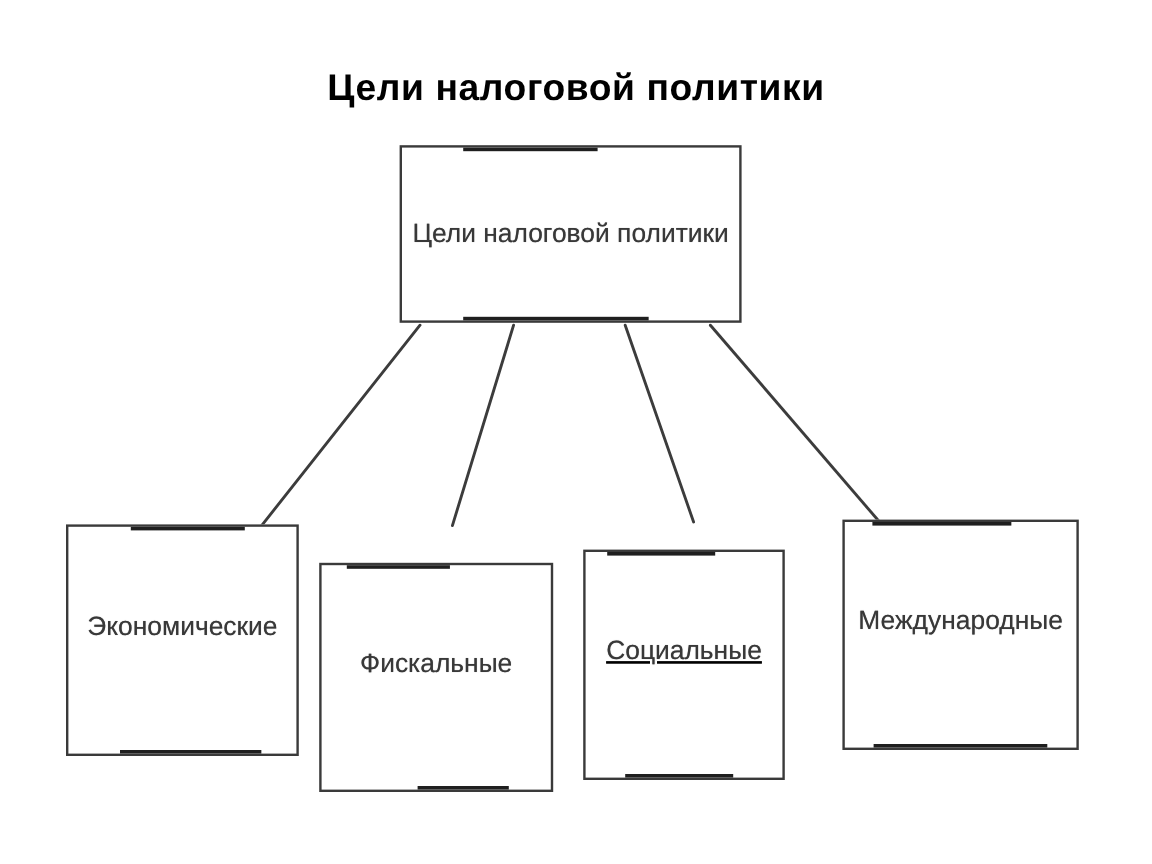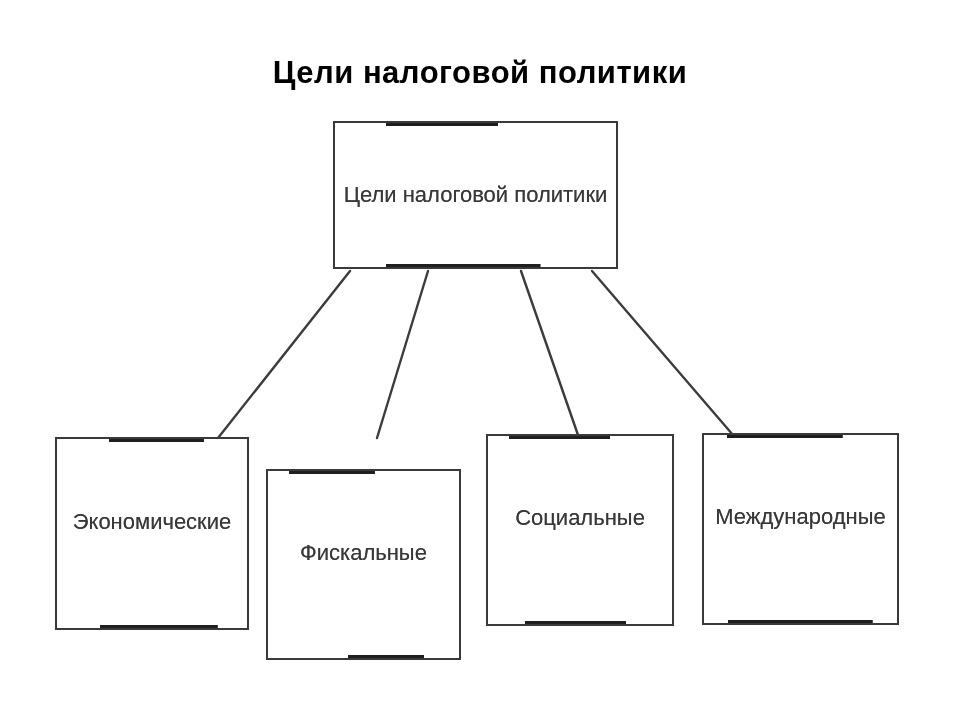--- a/index.html
+++ b/index.html
@@ -53,22 +53,22 @@
     top: 121px;
     width: 285px;
     height: 148px;
     background-size: 40% 3px, 55% 3px;
     background-position: 30% 0%, 40% 100%;
   }
   #child-node-1 { left: 55px;  top: 437px; width: 194px; height: 193px;
     background-size: 50% 3px, 62% 3px; background-position: 55% 0%, 60% 100%; }
   #child-node-2 { left: 266px; top: 437px; width: 195px; height: 191px;
     background-size: 45% 3px, 40% 3px; background-position: 20% 0%, 70% 100%; margin-top: 32px; }
-  #child-node-3 { left: 486px; top: 434px; width: 188px; height: 192px;
-    background-size: 55% 3px, 55% 3px; background-position: 25% 0%, 45% 100%; }
+  #child-node-3 { left: 486px; top: 458px; width: 168px; height: 192px;
+    background-size: 55% 3px, 55% 3px; background-position: 25% 0%, 45% 100%; text-decoration: underline; }
   #child-node-4 { left: 702px; top: 433px; width: 197px; height: 192px;
     background-size: 60% 3px, 75% 3px; background-position: 30% 0%, 50% 100%; }
   .child-label {
     transform: translateY(-12px);
   }
   #connector-svg {
     position: absolute;
     left: 0;
     top: 0;
     width: 960px;

